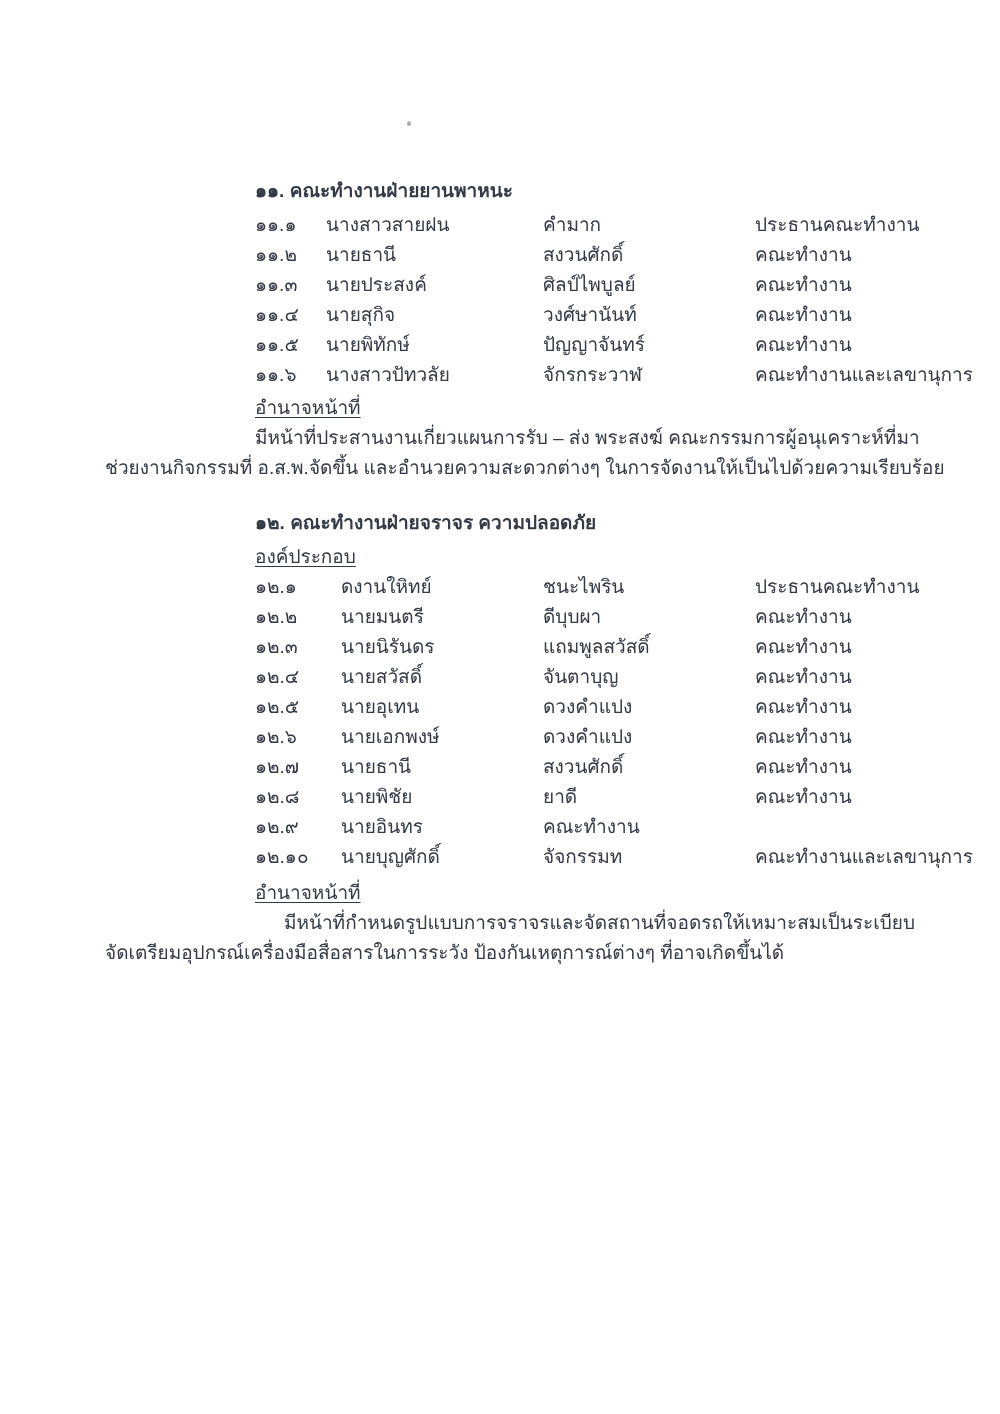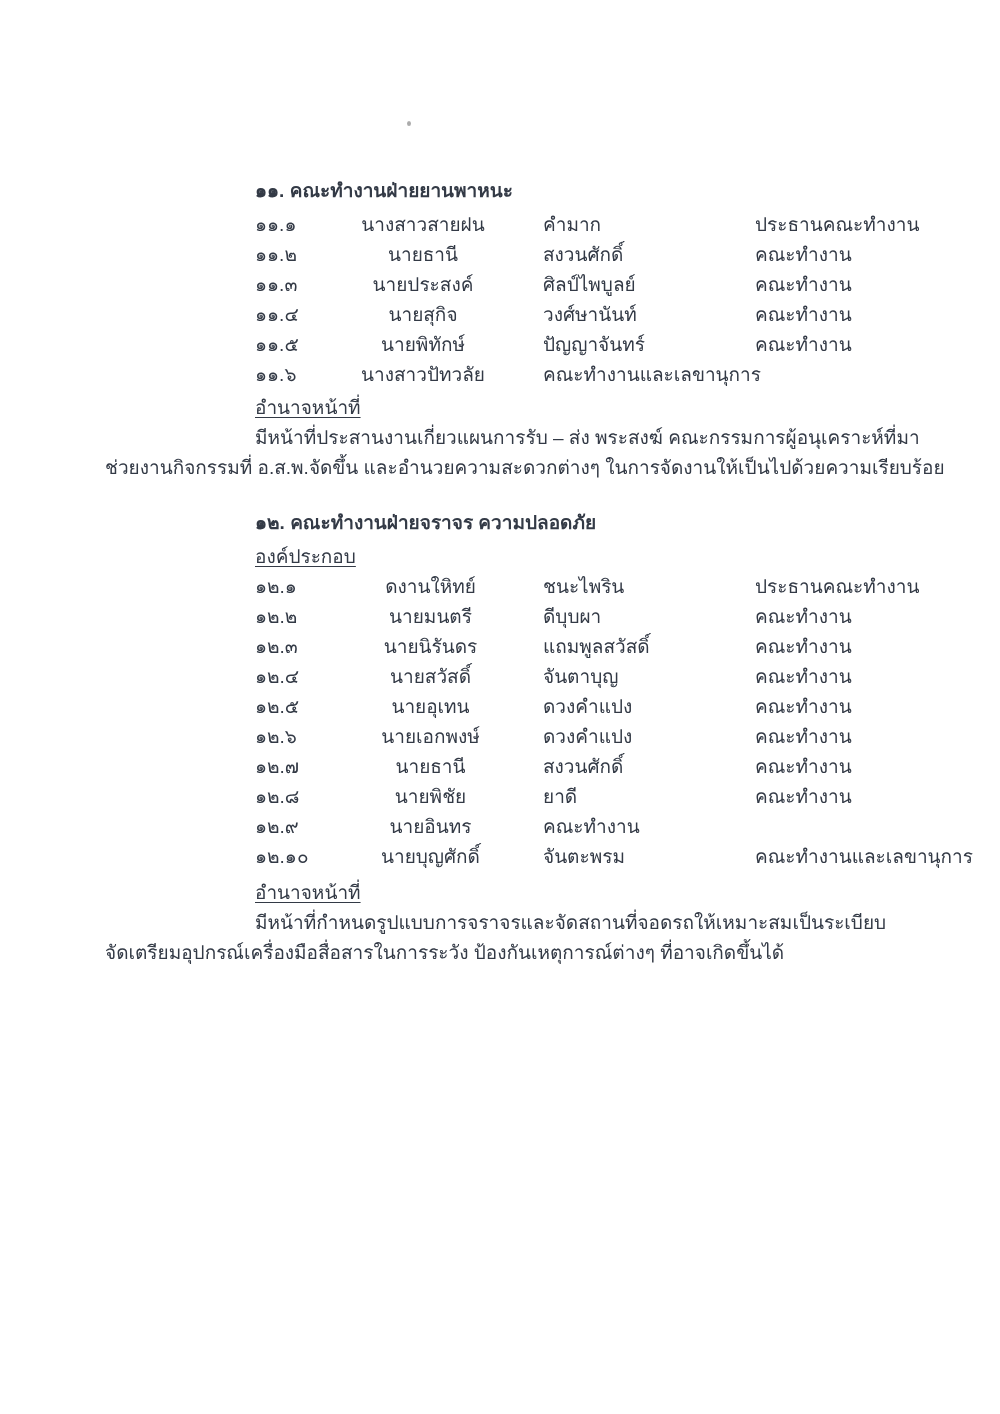--- a/index.html
+++ b/index.html
@@ -42,30 +42,30 @@
   }
   .member-row {
     margin-left: 150px;
     height: 30px;
     display: flex;
     align-items: baseline;
     white-space: nowrap;
     gap: 23px;
   }
   .col-no      { flex: 0 0 48px; }
-  .col-name    { flex: 0 0 194px; text-align: center; }
+  .col-name    { flex: 0 0 194px; }
   .col-surname { flex: 0 0 189px; }
   .col-role    { flex: 1 1 auto; }
   .sec12 .col-no   { flex: 0 0 63px; }
   .sec12 .col-name { flex: 0 0 179px; }
   .line {
     margin: 0;
     white-space: nowrap;
   }
-  .line.indent { margin-left: 150px; }
+  .line.indent { margin-left: 150px; text-align: right; }
   .sec12 { margin-top: 25px; }
   .duty-heading.after-rows { margin-top: 6px; }
   
   .speck {
     position: absolute;
     border-radius: 50%;
   }
   .speck.s1 { left: 407px; top: 121px; width: 4px; height: 5px; background: #8f8f8f; opacity: .75; }
   .speck.s2 { left: 596px; top: 1008px; width: 6px; height: 5px; background: #b49d78; }
   .speck.s3 { left: 647px; top: 1224px; width: 6px; height: 4px; background: #85888d; transform: rotate(-20deg); opacity: .85; }
@@ -117,20 +117,21 @@
           <div class="member-row">
             <span class="col-no">๑๑.๕</span>
             <span class="col-name">นายพิทักษ์</span>
             <span class="col-surname">ปัญญาจันทร์</span>
             <span class="col-role">คณะทำงาน</span>
           </div>
 
           <div class="member-row">
             <span class="col-no">๑๑.๖</span>
             <span class="col-name">นางสาวปัทวลัย</span>
+            <span class="col-surname">จักรกระวาฬ</span>
             <span class="col-role">คณะทำงานและเลขานุการ</span>
           </div>
         </div>
 
       <h3 class="duty-heading">อำนาจหน้าที่</h3>
       <p class="line indent">มีหน้าที่ประสานงานเกี่ยวแผนการรับ – ส่ง พระสงฆ์ คณะกรรมการผู้อนุเคราะห์ที่มา</p>
       <p class="line">ช่วยงานกิจกรรมที่ อ.ส.พ.จัดขึ้น และอำนวยความสะดวกต่างๆ ในการจัดงานให้เป็นไปด้วยความเรียบร้อย</p>
     </section>
 
     <section class="sec sec12">
@@ -197,21 +198,21 @@
 
           <div class="member-row">
             <span class="col-no">๑๒.๙</span>
             <span class="col-name">นายอินทร</span>
             <span class="col-role">คณะทำงาน</span>
           </div>
 
           <div class="member-row">
             <span class="col-no">๑๒.๑๐</span>
             <span class="col-name">นายบุญศักดิ์</span>
-            <span class="col-surname">จันตะพรม</span>
+            <span class="col-surname">จัจกรรมท</span>
             <span class="col-role">คณะทำงานและเลขานุการ</span>
           </div>
         </div>
 
       <h3 class="duty-heading after-rows">อำนาจหน้าที่</h3>
       <p class="line indent">มีหน้าที่กำหนดรูปแบบการจราจรและจัดสถานที่จอดรถให้เหมาะสมเป็นระเบียบ</p>
       <p class="line">จัดเตรียมอุปกรณ์เครื่องมือสื่อสารในการระวัง ป้องกันเหตุการณ์ต่างๆ ที่อาจเกิดขึ้นได้</p>
     </section>
 
   </div>

